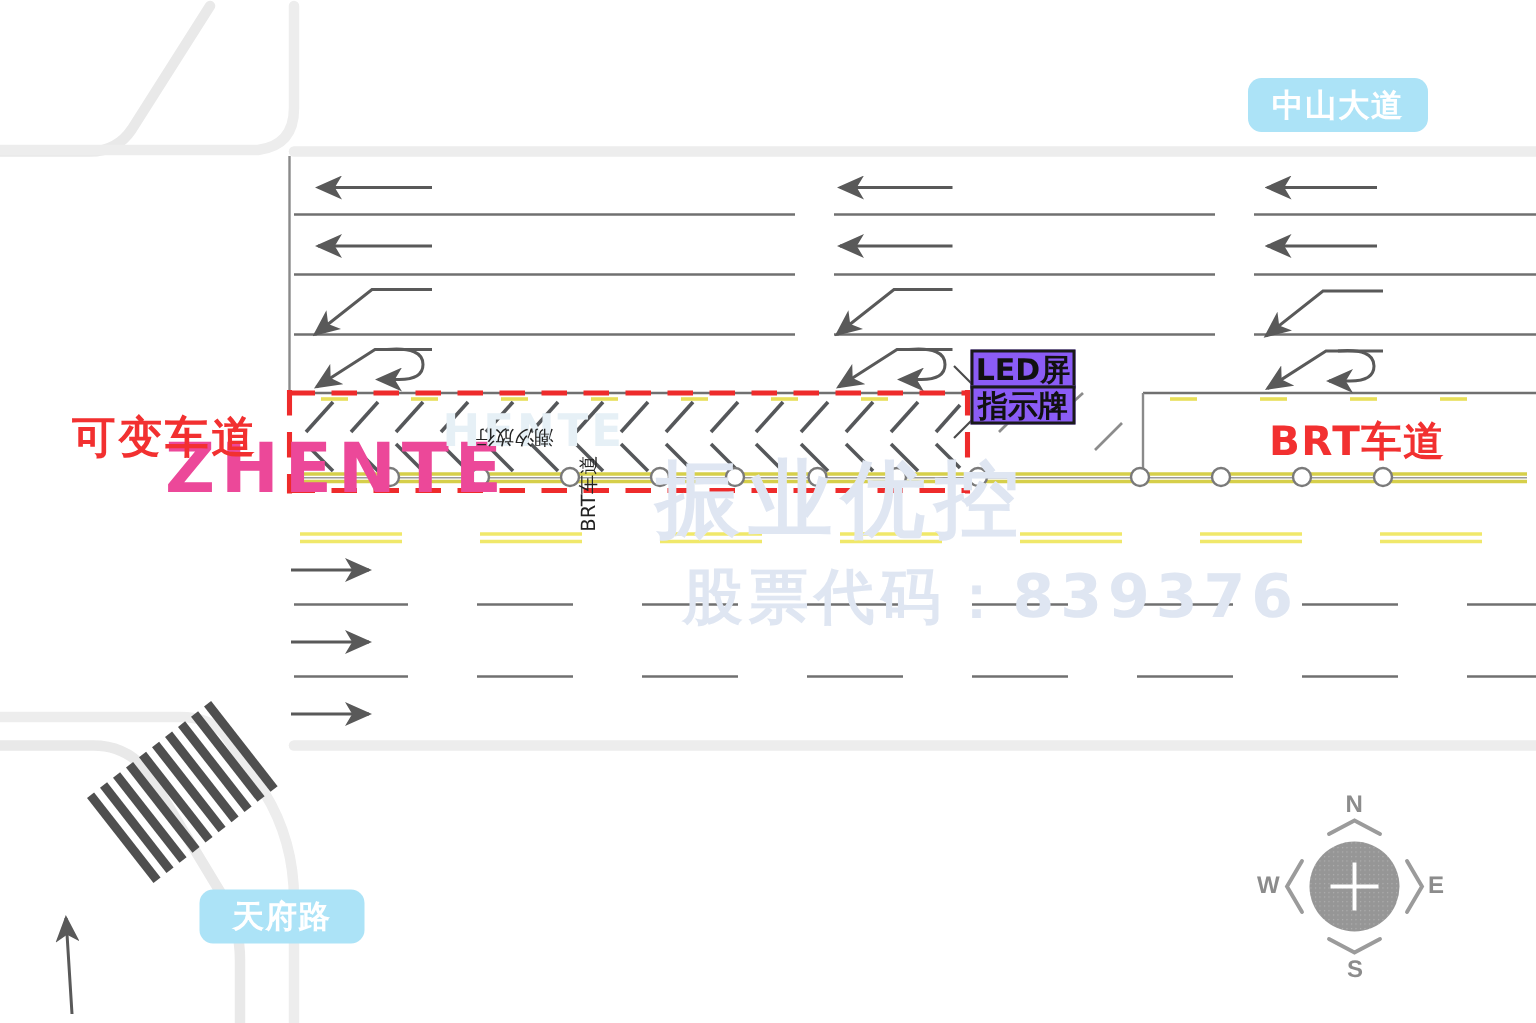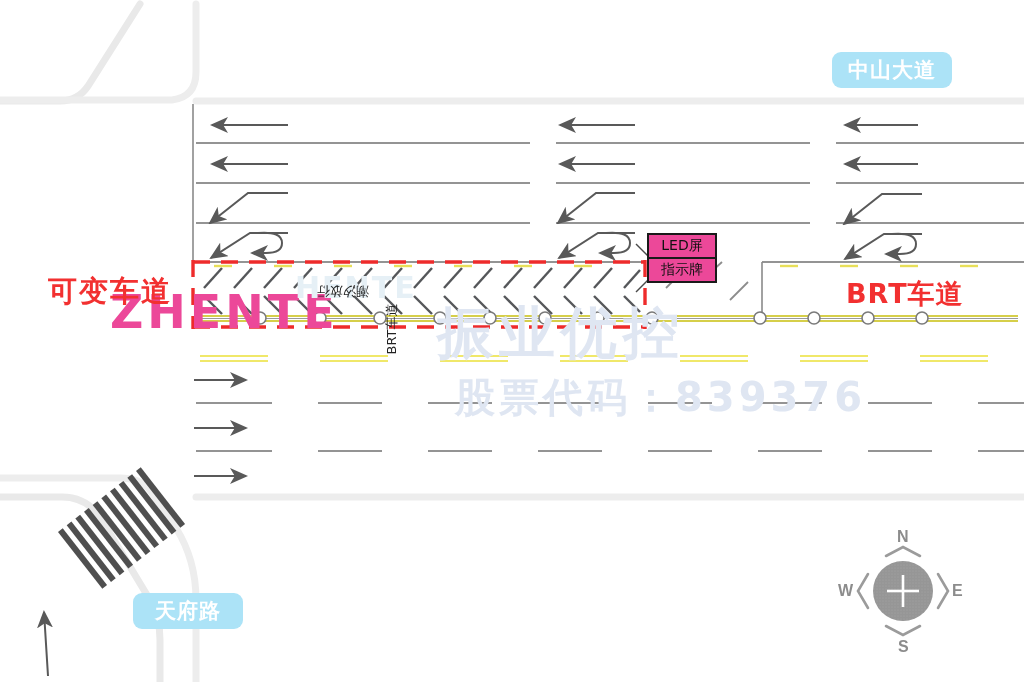--- a/index.html
+++ b/index.html
@@ -24,23 +24,23 @@
 
   .redlabel{
     position:absolute;color:#f23030;font-weight:bold;
     font-family:"DejaVu Sans","Liberation Sans",sans-serif;
     white-space:nowrap;
   }
   #label-kebian{left:48px;top:272px;font-size:29px;letter-spacing:2px;font-family:Liberation Serif, serif;}
   #label-brt{left:846px;top:276px;font-size:27px;letter-spacing:1px;}
 
   .signbox{
-    position:absolute;border:2px solid #1a1a1a;background:#ec4899;
-    font-size:14px;color:#111;display:flex;align-items:center;justify-content:center;
-    font-family:"DejaVu Sans","Liberation Sans",sans-serif;white-space:nowrap;
+    position:absolute;border:2px solid #1a1a1a;background:#8b5cf6;
+    font-size:20px;color:#111;display:flex;align-items:center;justify-content:center;
+    font-family:"DejaVu Sans","Liberation Sans",sans-serif;white-space:nowrap;font-weight:bold;
   }
   #sign-led{left:647px;top:233px;width:66px;height:22px;}
   #sign-zhishi{left:647px;top:257px;width:66px;height:22px;}
 
   .rotlabel{
     position:absolute;color:#222;font-size:13px;white-space:nowrap;
     transform:rotate(180deg);transform-origin:center center;
     font-family:"DejaVu Sans","Liberation Sans",sans-serif;
   }
   #label-chaoxi{left:317px;top:282px;}

